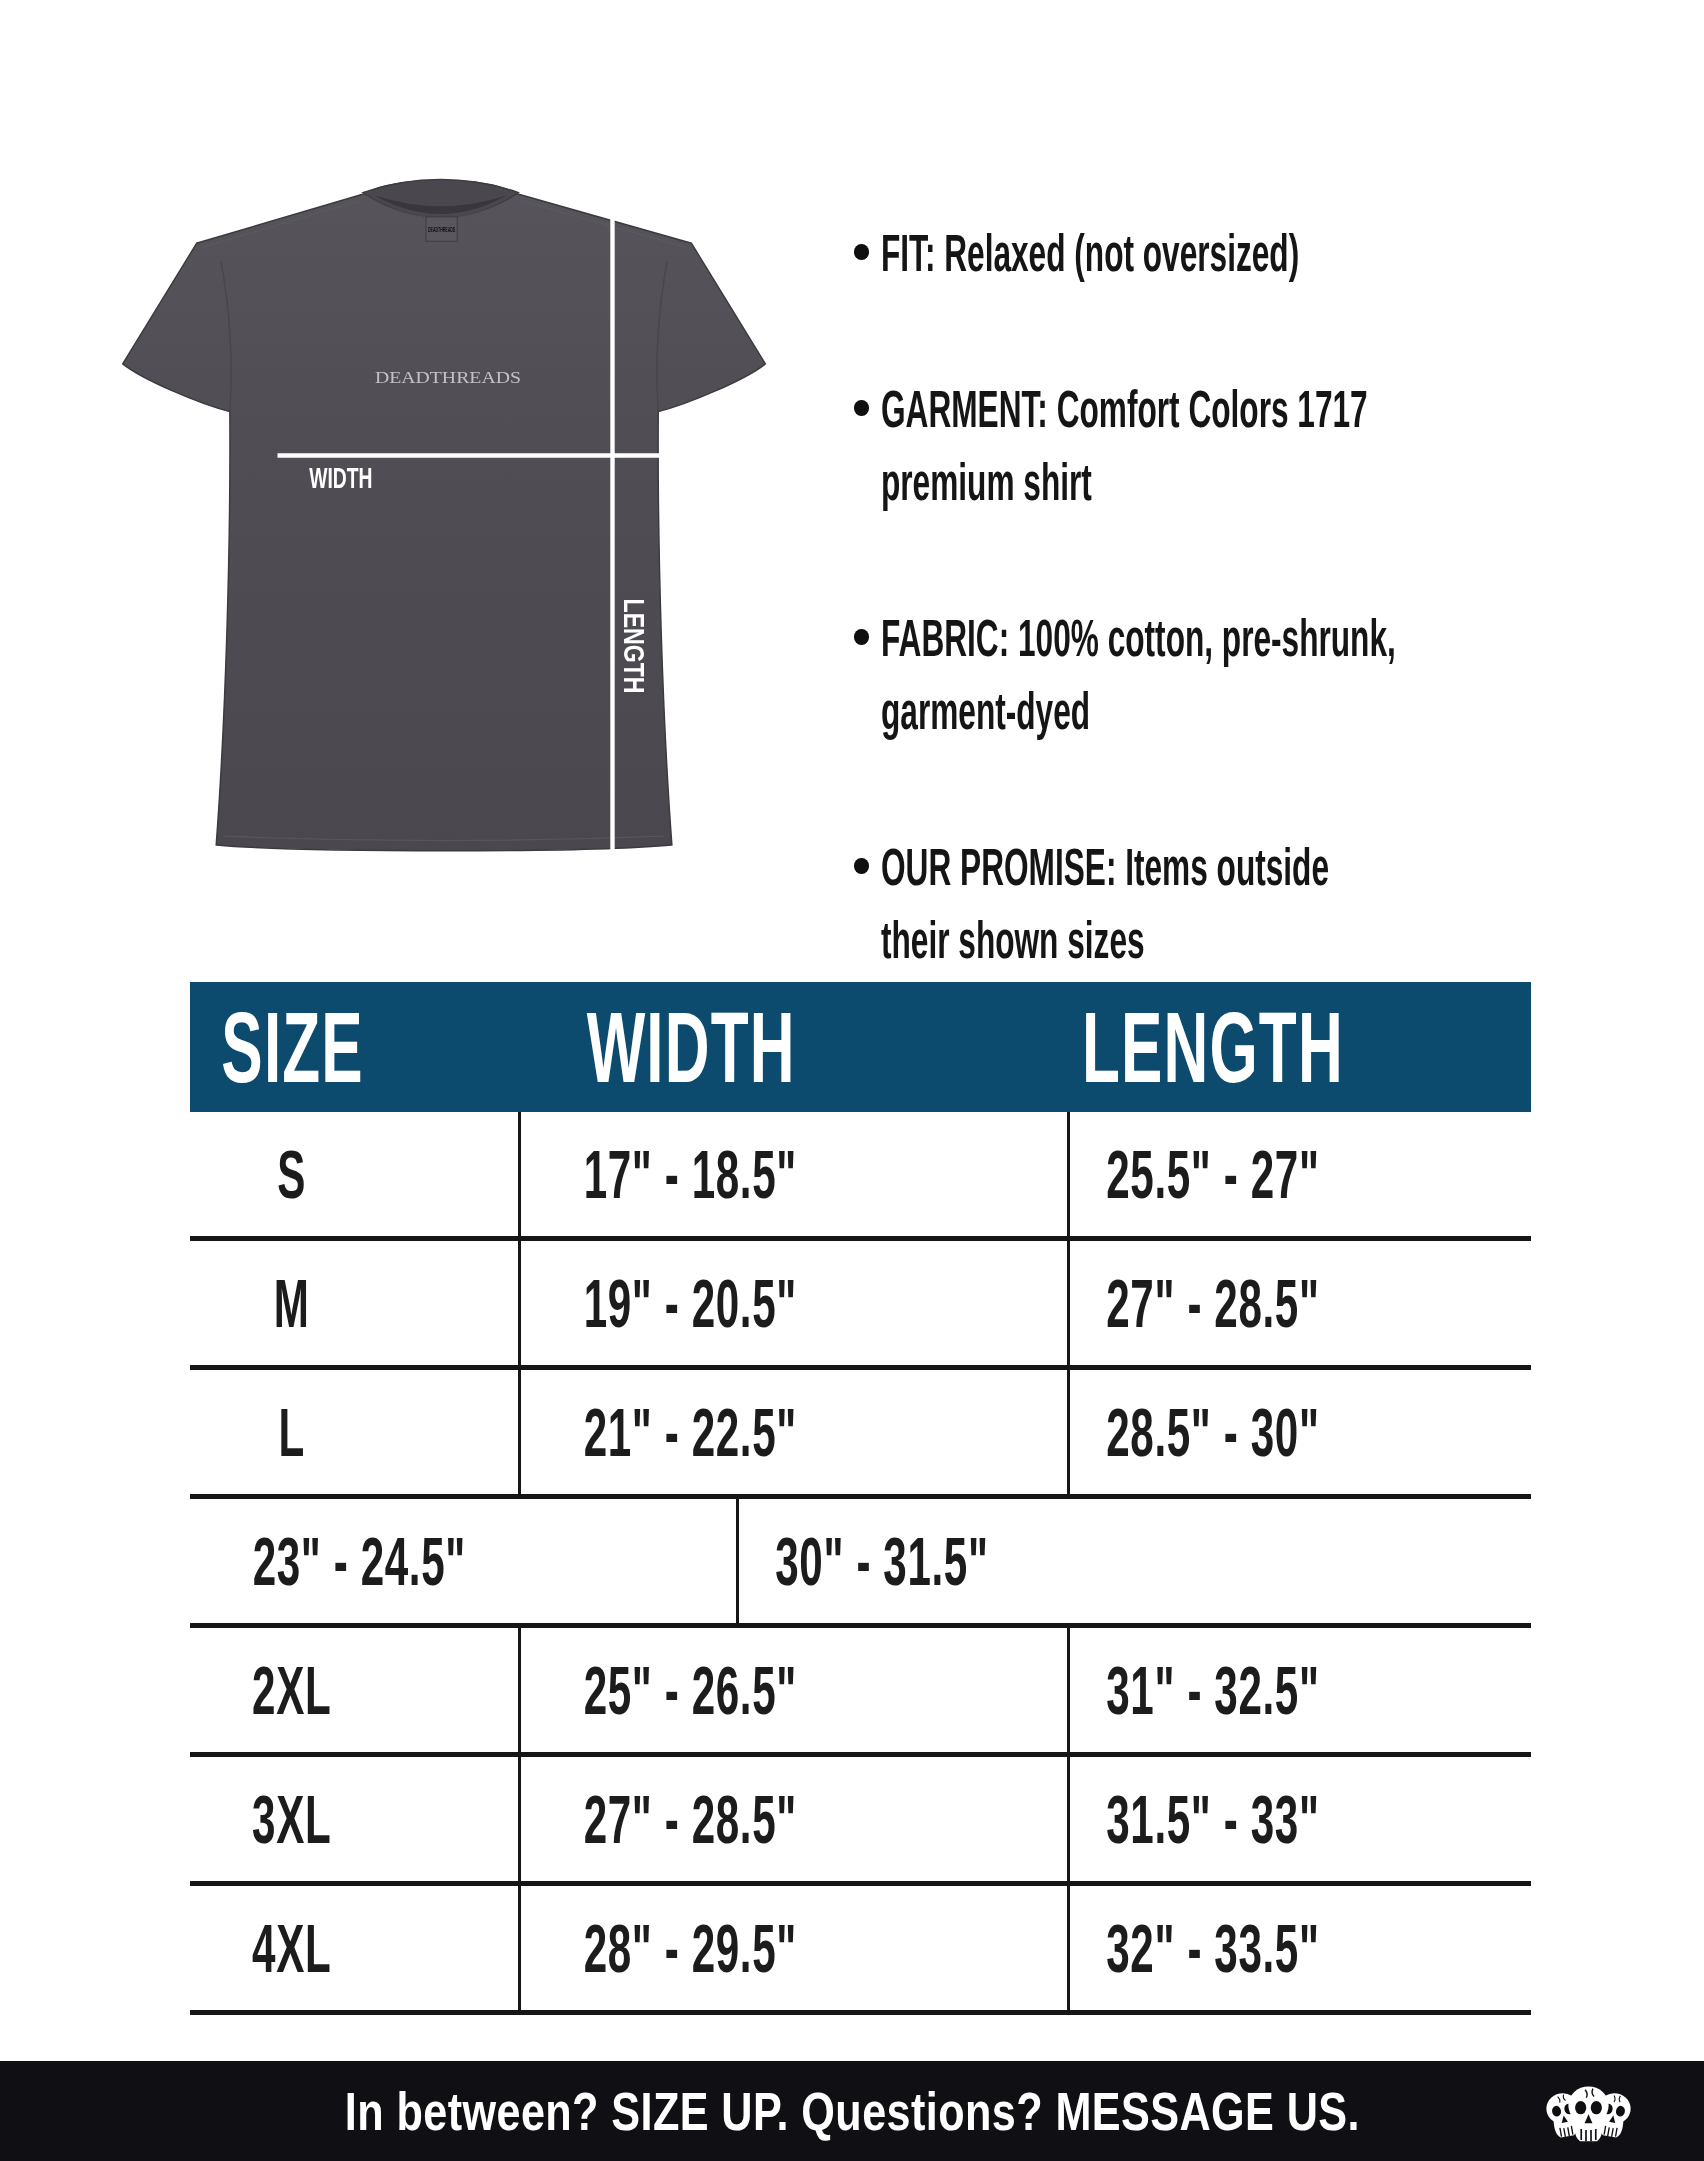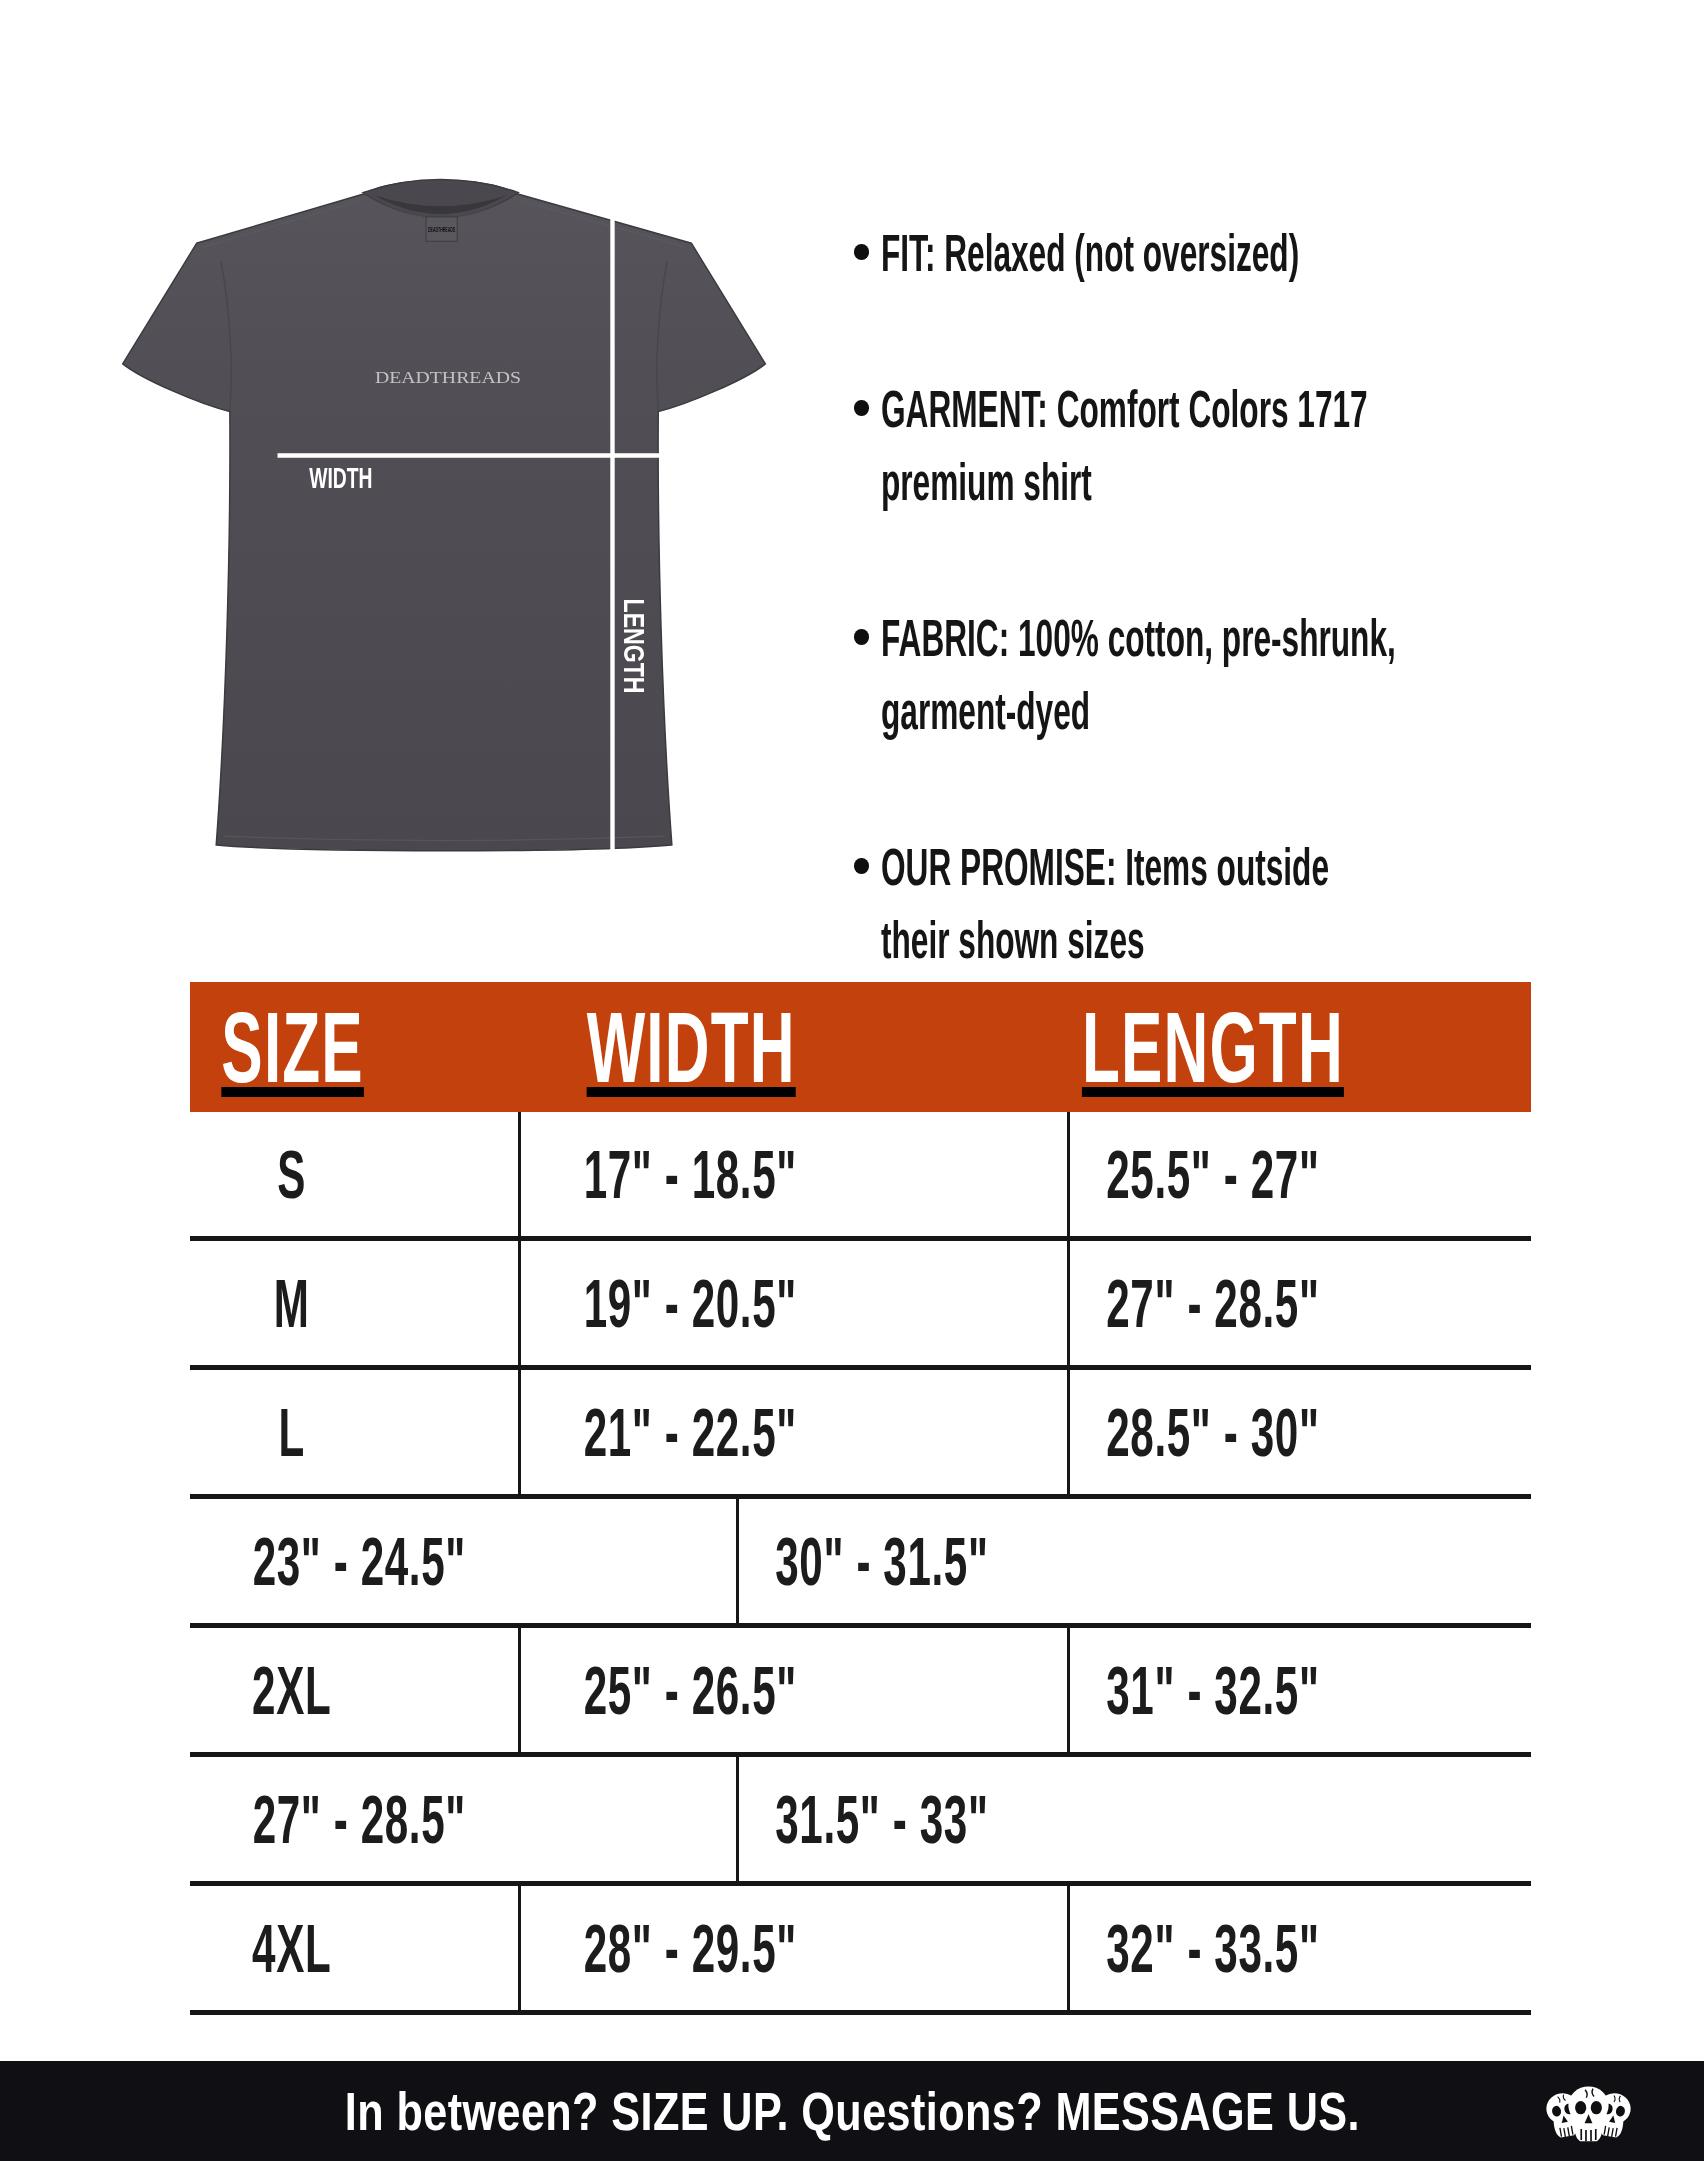--- a/index.html
+++ b/index.html
@@ -26,21 +26,21 @@
     background:#0f0f0f;margin:27px 12.7px 0 0;
   }
   .bullet-text{
     font-weight:bold;font-size:51px;line-height:73px;color:#151515;
     white-space:pre-line;width:1412px;
     transform:scaleX(0.62);transform-origin:0 0;
   }
 
   
   .size-table{position:absolute;left:190px;top:982px;width:1341px;}
-  .thead{display:flex;height:130px;background:#c2410c;align-items:center;text-decoration:underline;}
+  .thead{display:flex;height:130px;background:#0c4a6e;align-items:center;}
   .trow{
     display:flex;height:129px;box-sizing:border-box;
     border-bottom:5.8px solid #161616;align-items:center;background:#ffffff;
   }
   .tcell{height:100%;display:flex;align-items:center;box-sizing:border-box;overflow:visible;}
   .c1{width:331px;}
   .c2{width:549px;}
   .c3{width:461px;}
   .trow .c1{border-right:3.9px solid #161616;}
   .trow .c2{border-right:3.9px solid #161616;}
@@ -196,20 +196,23 @@
           <span class="cx">2XL</span>
         </div>
       <div class="tcell c2">
           <span class="cx">25" - 26.5"</span>
         </div>
       <div class="tcell c3">
           <span class="cx">31" - 32.5"</span>
         </div>
     </div>
     <div class="trow">
+      <div class="tcell c1">
+          <span class="cx">3XL</span>
+        </div>
       <div class="tcell c2">
           <span class="cx">27" - 28.5"</span>
         </div>
       <div class="tcell c3">
           <span class="cx">31.5" - 33"</span>
         </div>
     </div>
     <div class="trow">
       <div class="tcell c1">
           <span class="cx">4XL</span>

